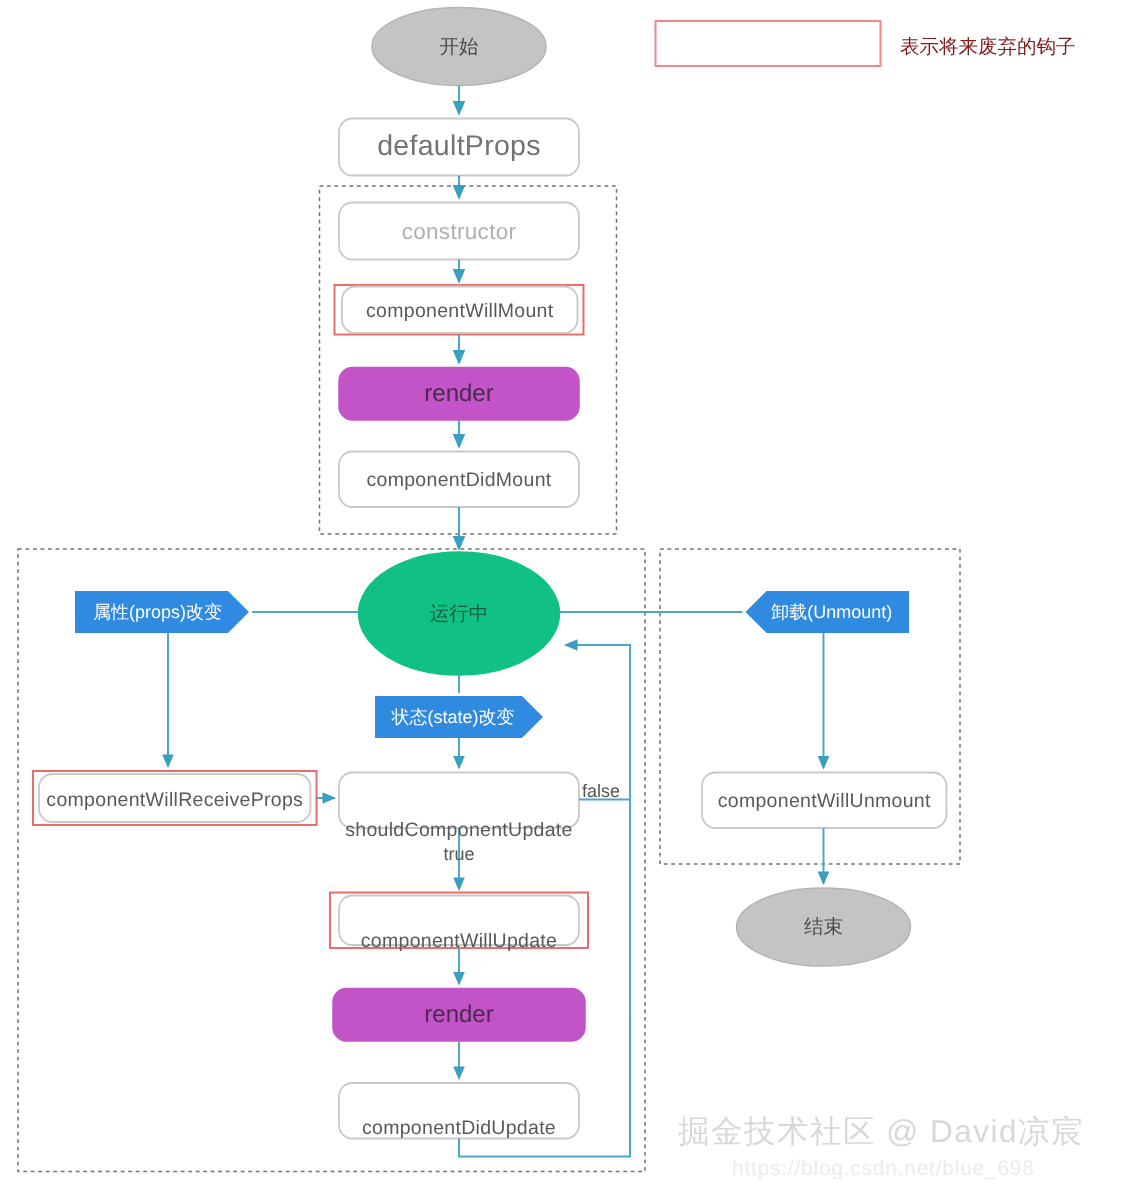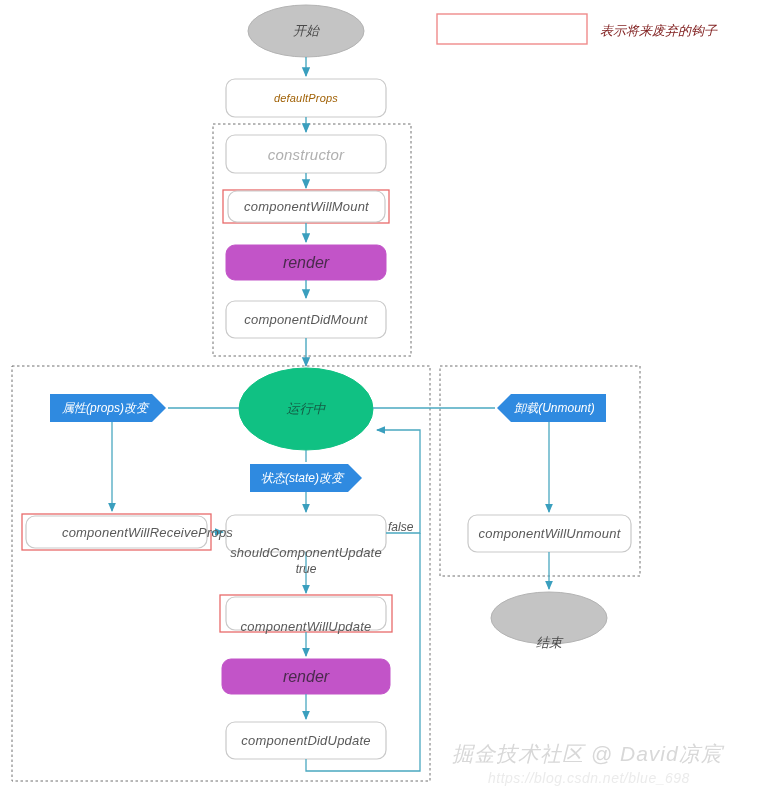--- a/index.html
+++ b/index.html
@@ -1,26 +1,26 @@
 <!DOCTYPE html>
 <html><head>
 <meta charset="utf-8">
 <style>
   html,body{margin:0;padding:0;background:#ffffff;}
   body{width:765px;height:799px;position:relative;overflow:hidden;
        font-family:"Liberation Sans","DejaVu Sans",sans-serif;}
-  #diagram-root{position:absolute;left:0;top:0;width:765px;height:799px;font-style:italic;}
+  #diagram-root{position:absolute;left:0;top:0;width:765px;height:799px;}
   svg#flow{position:absolute;left:0;top:0;width:765px;height:799px;}
 
   .node-label{
     position:absolute;display:flex;align-items:center;justify-content:center;
     text-align:center;pointer-events:none;
   }
   .box-text{font-size:13px;color:#595959;letter-spacing:.2px;}
-  .box-text.grey-soft{color:#a16207;font-size:11px;}
+  .box-text.grey-soft{color:#737373;font-size:19px;}
   .box-text.grey-soft2{color:#b0b0b0;font-size:15px;}
   .render-text{font-size:16px;color:#4a2a4d;}
   .ellipse-text{font-size:13px;color:#4a4a4a;}
   .ellipse-text.on-green{color:#145c45;}
   .banner-text{font-size:12px;color:#ffffff;font-weight:normal;}
   .edge-text{font-size:12px;color:#555555;text-align:right;}
   .legend-text{font-size:13px;color:#7f1d1d;}
   .wm-main{
     position:absolute;font-size:21px;color:#d8d8d8;
     font-family:"Liberation Sans","DejaVu Sans",sans-serif;
@@ -147,21 +147,21 @@
   </div>
 
   <div class="node-label" style="left:250px;top:464px;width:104px;height:28px;">
     <span class="banner-text">状态(state)改变</span>
   </div>
 
   <div class="node-label" style="left:503px;top:394px;width:103px;height:28px;">
     <span class="banner-text">卸载(Unmount)</span>
   </div>
 
-  <div class="node-label" style="left:26px;top:516px;width:181px;height:32px;padding-left:31px;">
+  <div class="node-label" style="left:26px;top:516px;width:181px;height:32px;">
     <span class="box-text">componentWillReceiveProps</span>
   </div>
 
   <div class="node-label" style="left:226px;top:534px;width:160px;height:37px;">
     <span class="box-text">shouldComponentUpdate</span>
   </div>
 
   <div class="node-label" style="left:388px;top:518px;width:40px;height:18px;justify-content:flex-start;">
     <span class="edge-text">false</span>
   </div>
@@ -171,29 +171,29 @@
   </div>
 
   <div class="node-label" style="left:226px;top:597px;width:160px;height:33px;margin-top:13px;">
     <span class="box-text">componentWillUpdate</span>
   </div>
 
   <div class="node-label" style="left:222px;top:659px;width:168px;height:35px;">
     <span class="render-text">render</span>
   </div>
 
-  <div class="node-label" style="left:226px;top:722px;width:160px;height:37px;">
+  <div class="node-label" style="left:226px;top:722px;width:160px;height:37px;align-items:flex-end;">
     <span class="box-text">componentDidUpdate</span>
   </div>
 
   <div class="node-label" style="left:468px;top:515px;width:163px;height:37px;align-items:center;">
     <span class="box-text">componentWillUnmount</span>
   </div>
 
-  <div class="node-label" style="left:491px;top:630px;width:116px;height:26px;">
+  <div class="node-label" style="left:491px;top:605px;width:116px;height:26px;">
     <span class="ellipse-text">结束</span>
   </div>
 
   <div class="node-label" style="left:600px;top:18px;width:165px;height:26px;justify-content:flex-start;">
     <span class="legend-text">表示将来废弃的钩子</span>
   </div>
 
   <div class="wm-main" style="left:452px;top:740px;">掘金技术社区 @ David凉宸</div>
   <div class="wm-sub" style="left:488px;top:770px;">https://blog.csdn.net/blue_698</div>
 

